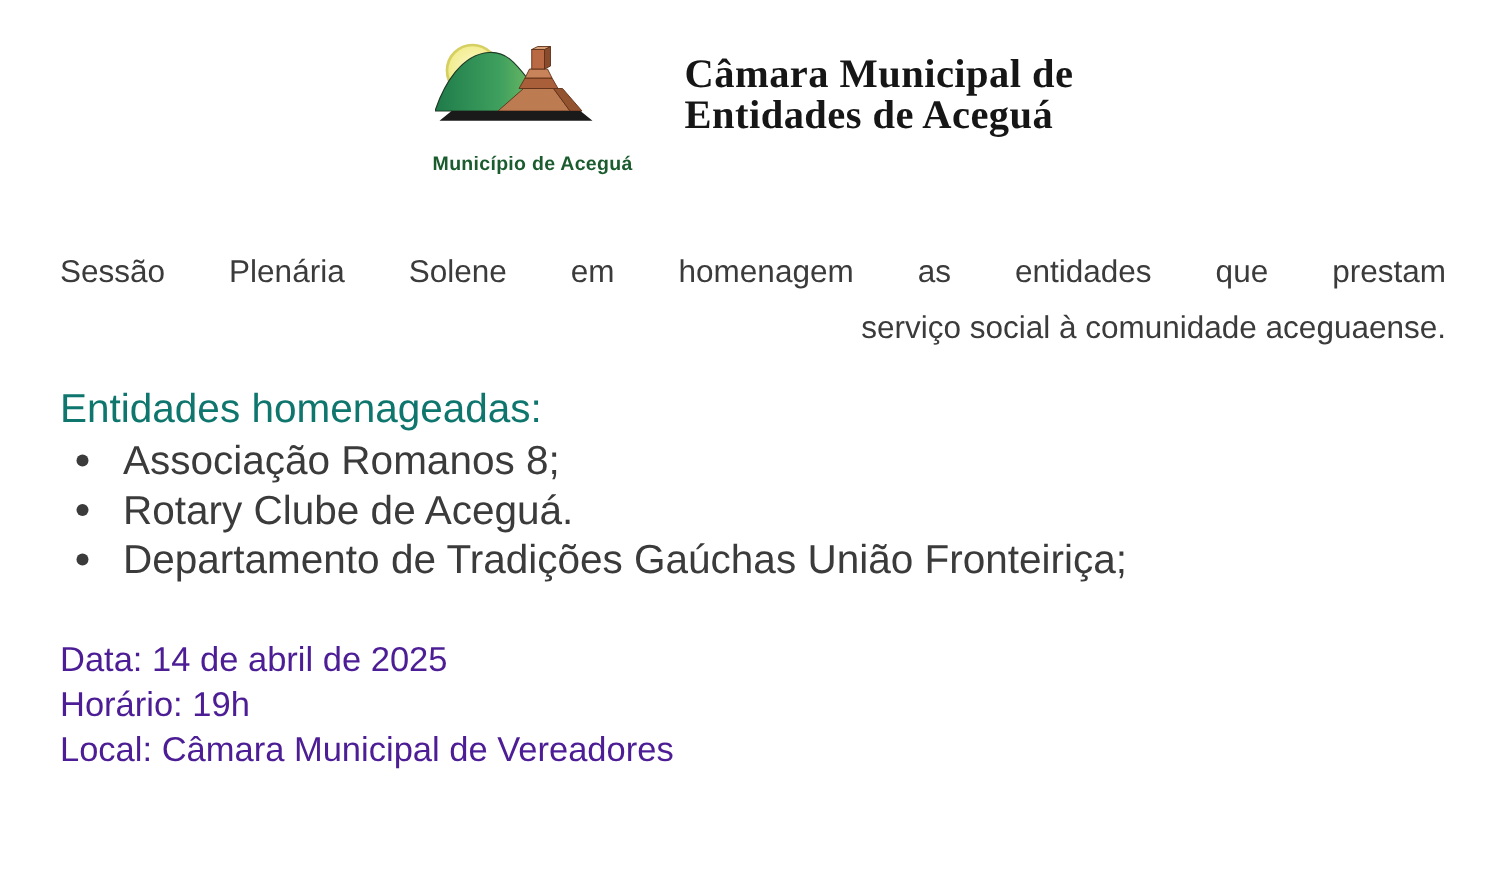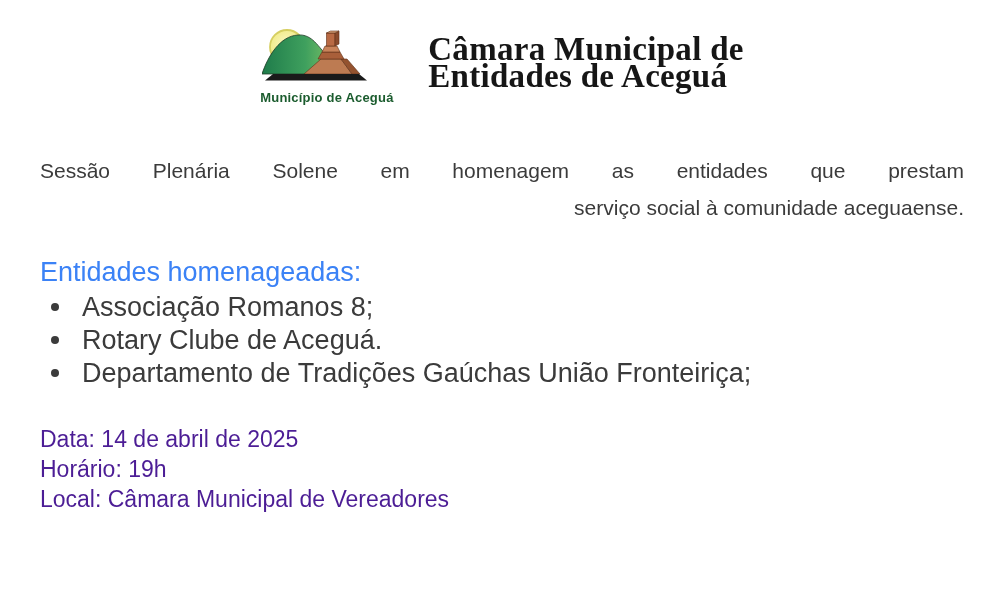--- a/index.html
+++ b/index.html
@@ -9,37 +9,37 @@
     font-family:"Liberation Sans", sans-serif; color:#3b3b3b;
     -webkit-font-smoothing:antialiased;
   }
   .page { width:1004px; height:591px; position:relative; }
 
   
   .header { display:flex; justify-content:center; align-items:flex-start; padding-top:26px; gap:56px; }
   .logo-block { width:112px; flex:0 0 auto; text-align:center; }
   .logo-block svg { display:block; margin:0 auto; }
   .logo-caption {
-    font-size:13px; font-weight:700; color:#1b5c2e; margin-top:8px;
+    font-size:13px; font-weight:700; color:#1b5c2e; margin-top:19px;
     white-space:nowrap; letter-spacing:0.2px;text-align:center;
   }
   .title {
     margin:10px 0 0; font-family:"Liberation Serif", serif;
-    font-size:33px; line-height:27px; font-weight:700; color:#161616;
+    font-size:27px; line-height:27px; font-weight:700; color:#161616;
     letter-spacing:0.3px; white-space:nowrap;
   }
   .title span { display:block; }
 
   
   .content { padding:0 40px; }
   .lead { margin:47px 0 0; font-size:21px; line-height:37px; font-weight:500; color:#3b3b3b; }
   .lead .line-justify { display:block; text-align:justify; text-align-last:justify; }
   .lead .line-plain   { display:block; text-align:right; }
 
-  .entities-heading { margin:28px 0 0; font-size:27px; line-height:37px; font-weight:500; color:#3b82f6; }
+  .entities-heading { margin:17px 0 0; font-size:27px; line-height:37px; font-weight:500; color:#0f766e; }
 
   .entities-list { margin:0; padding:0; list-style:none; font-size:27px; line-height:33px; font-weight:500; color:#3b3b3b; }
   .entities-list li { position:relative; padding-left:42px; }
   .entities-list li::before {
     content:""; position:absolute; left:11px; top:12px;
     width:8px; height:8px; border-radius:50%; background:#3b3b3b;
   }
 
   .event-info { margin-top:34px; font-size:23px; line-height:30px; font-weight:400; color:#4c1d95; }
 </style>

